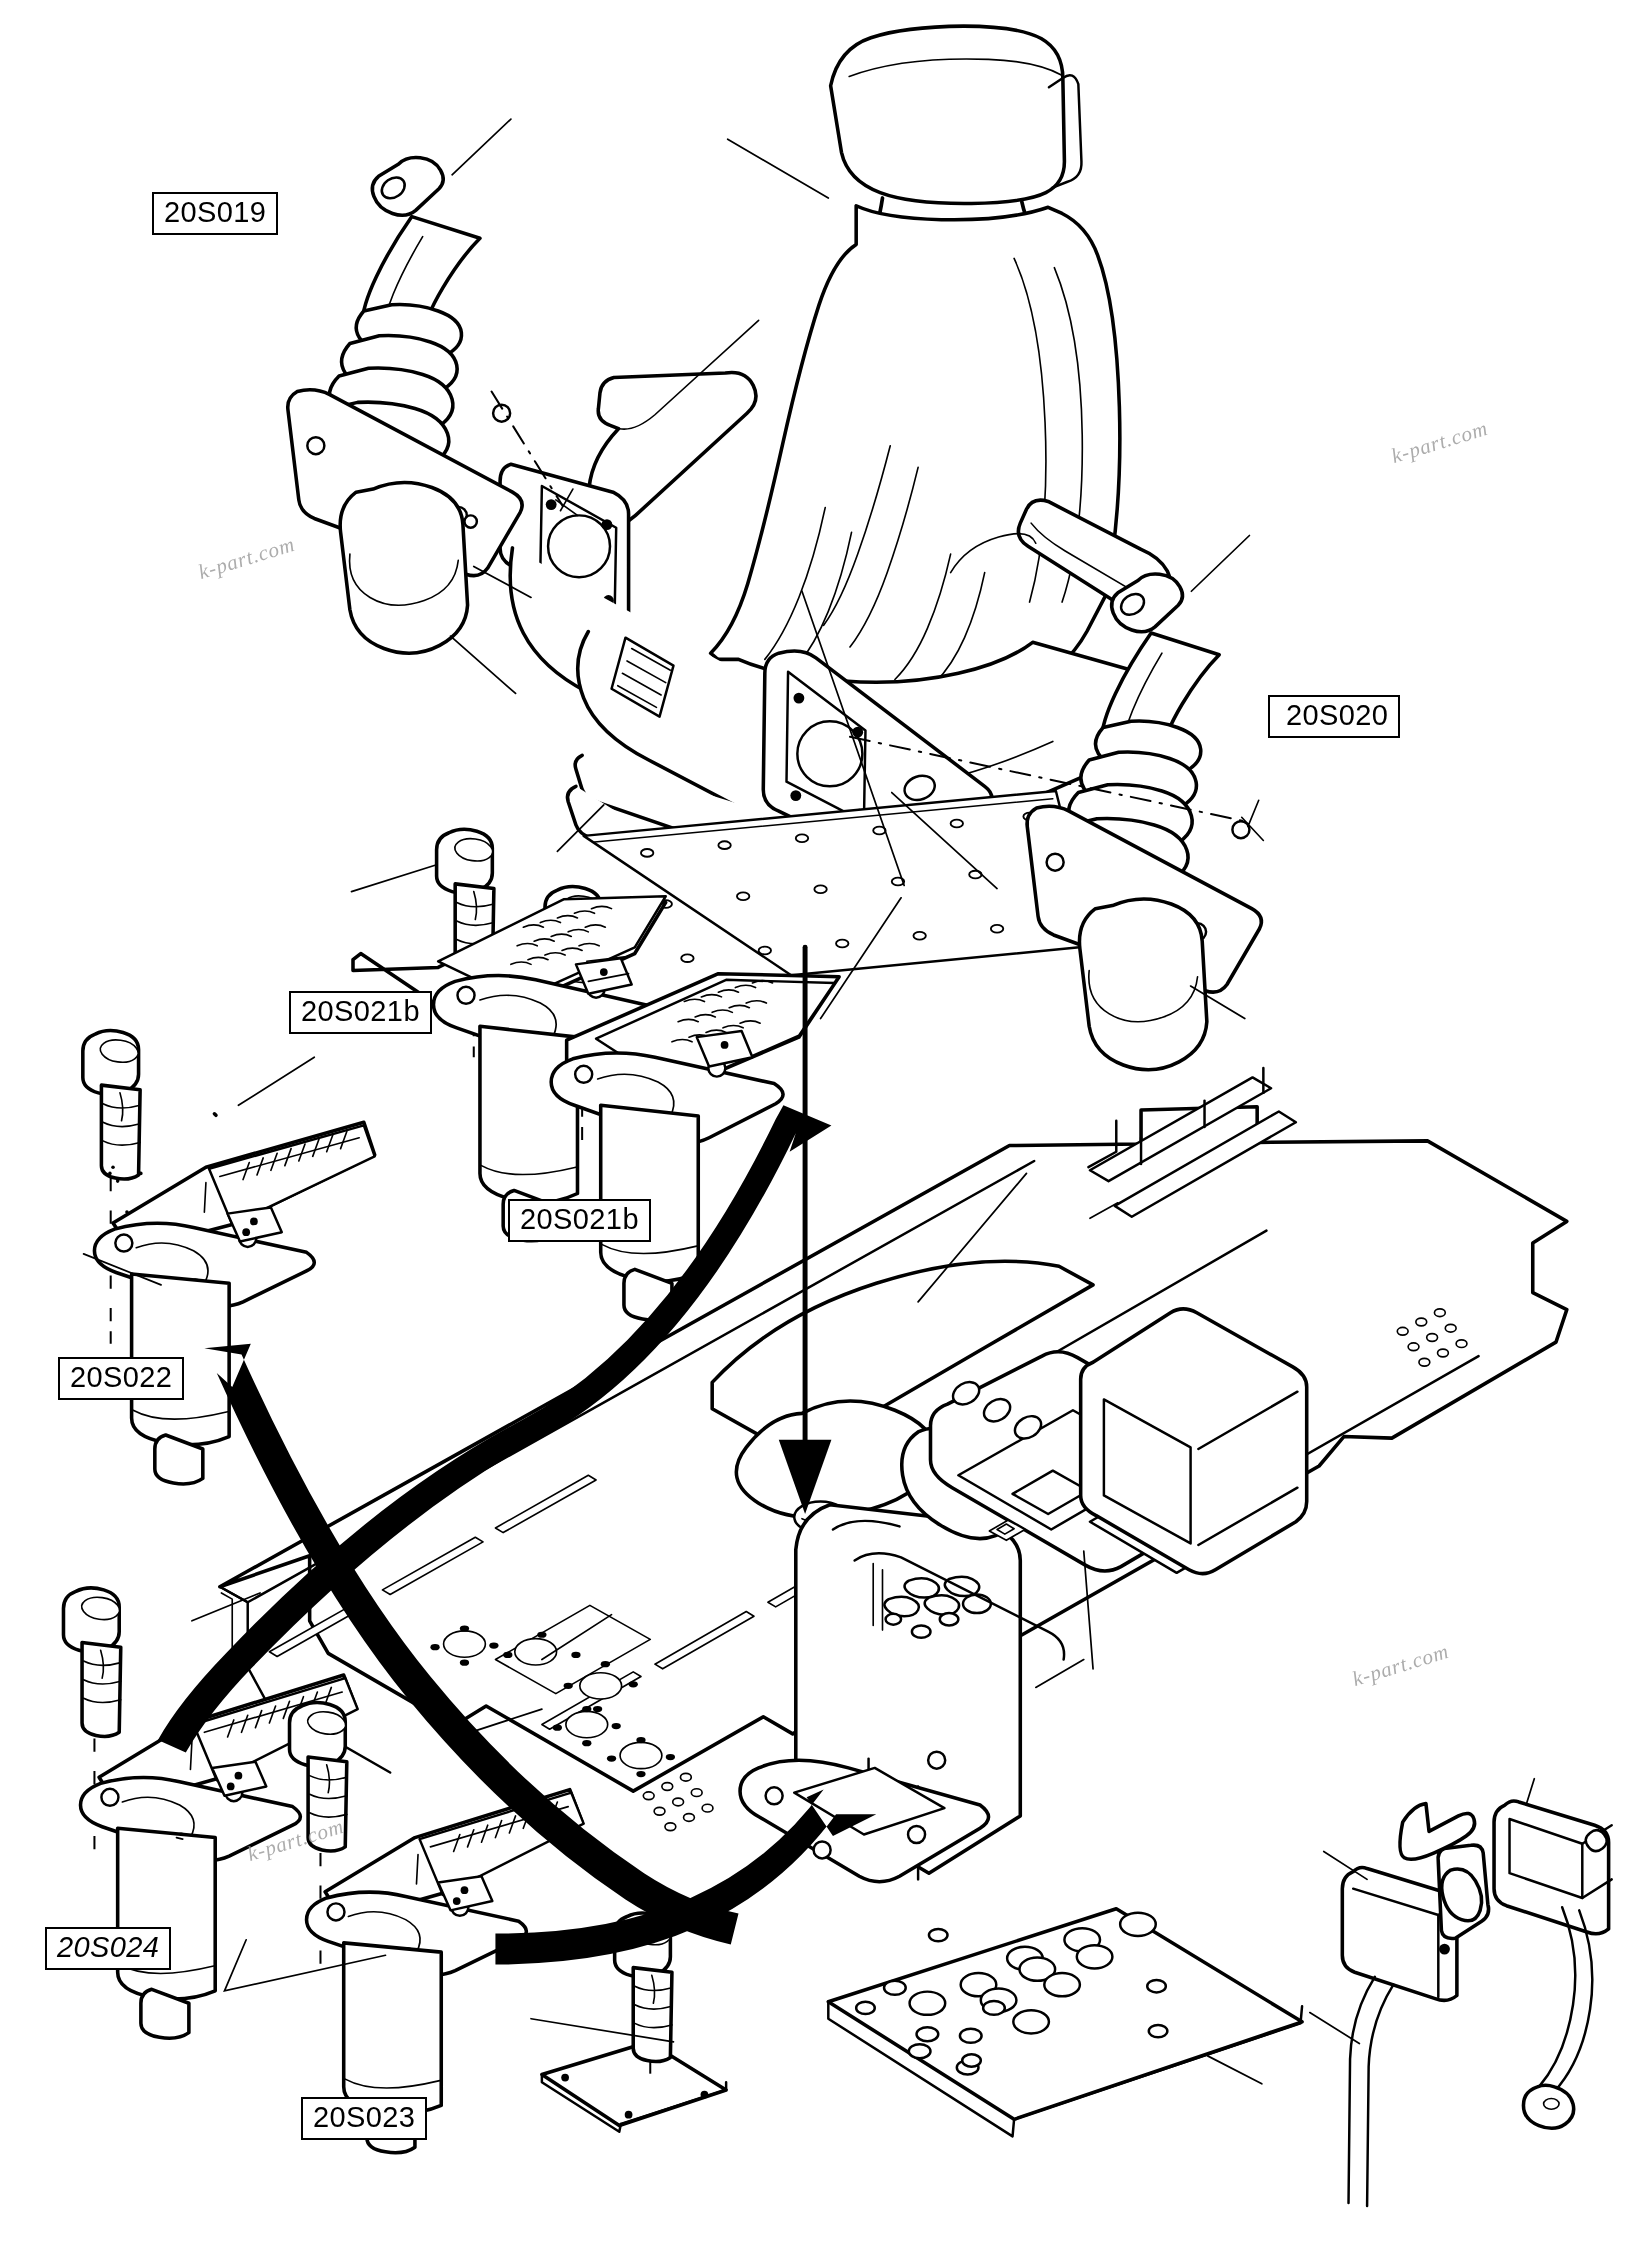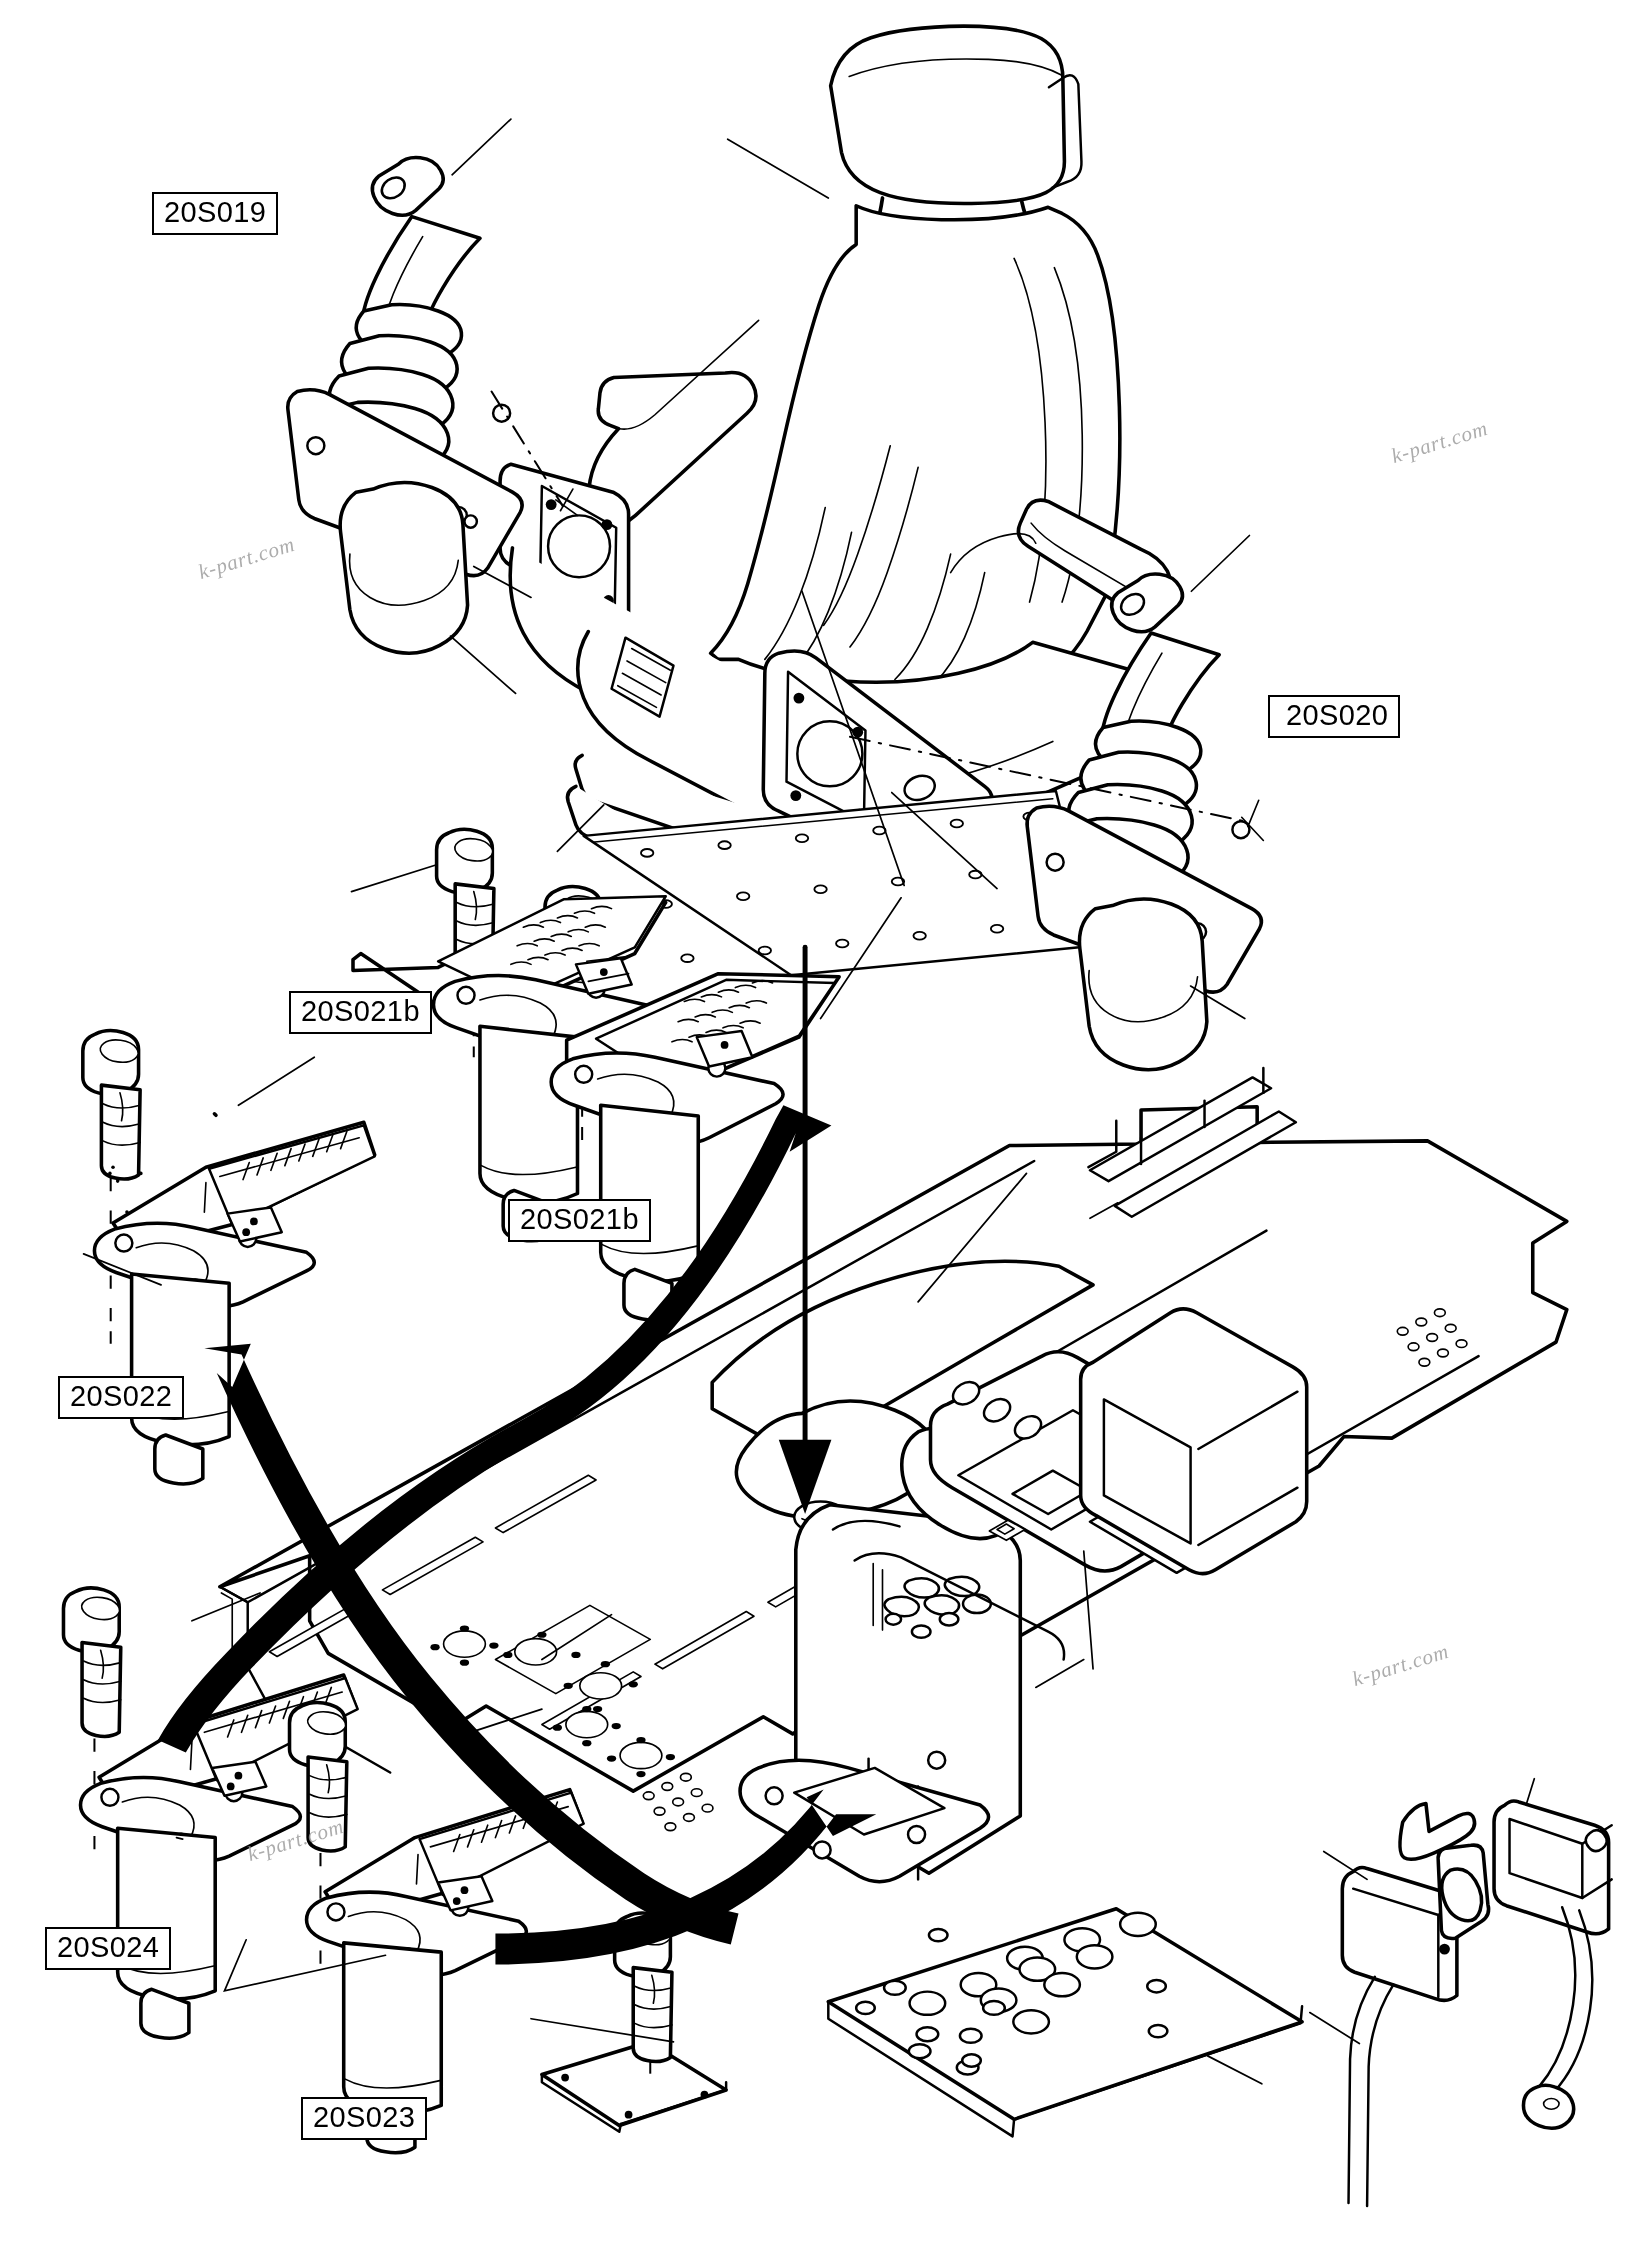--- a/index.html
+++ b/index.html
@@ -570,24 +570,24 @@
     </div>
 <div class="callout" style="left:1268px;top:683px;padding-left:16px;">
       <span>20S020</span>
     </div>
 <div class="callout" style="left:289px;top:979px;">
       <span>20S021b</span>
     </div>
 <div class="callout" style="left:508px;top:1187px;">
       <span>20S021b</span>
     </div>
-<div class="callout" style="left:58px;top:1345px;margin-top:19px;">
+<div class="callout" style="left:58px;top:1345px;">
       <span>20S022</span>
     </div>
-<div class="callout" style="left:45px;top:1915px;">
+<div class="callout" style="left:45px;top:1915px;font-style:italic;">
       <span>20S024</span>
     </div>
 <div class="callout" style="left:301px;top:2043px;margin-top:42px;">
       <span>20S023</span>
     </div>
 
 <div class="wm" style="left:197px;top:534px;transform:rotate(-17deg);">k-part.com</div>
 <div class="wm" style="left:1390px;top:418px;transform:rotate(-17deg);">k-part.com</div>
 <div class="wm" style="left:1351px;top:1641px;transform:rotate(-17deg);">k-part.com</div>
 <div class="wm" style="left:246px;top:1816px;transform:rotate(-17deg);">k-part.com</div>

